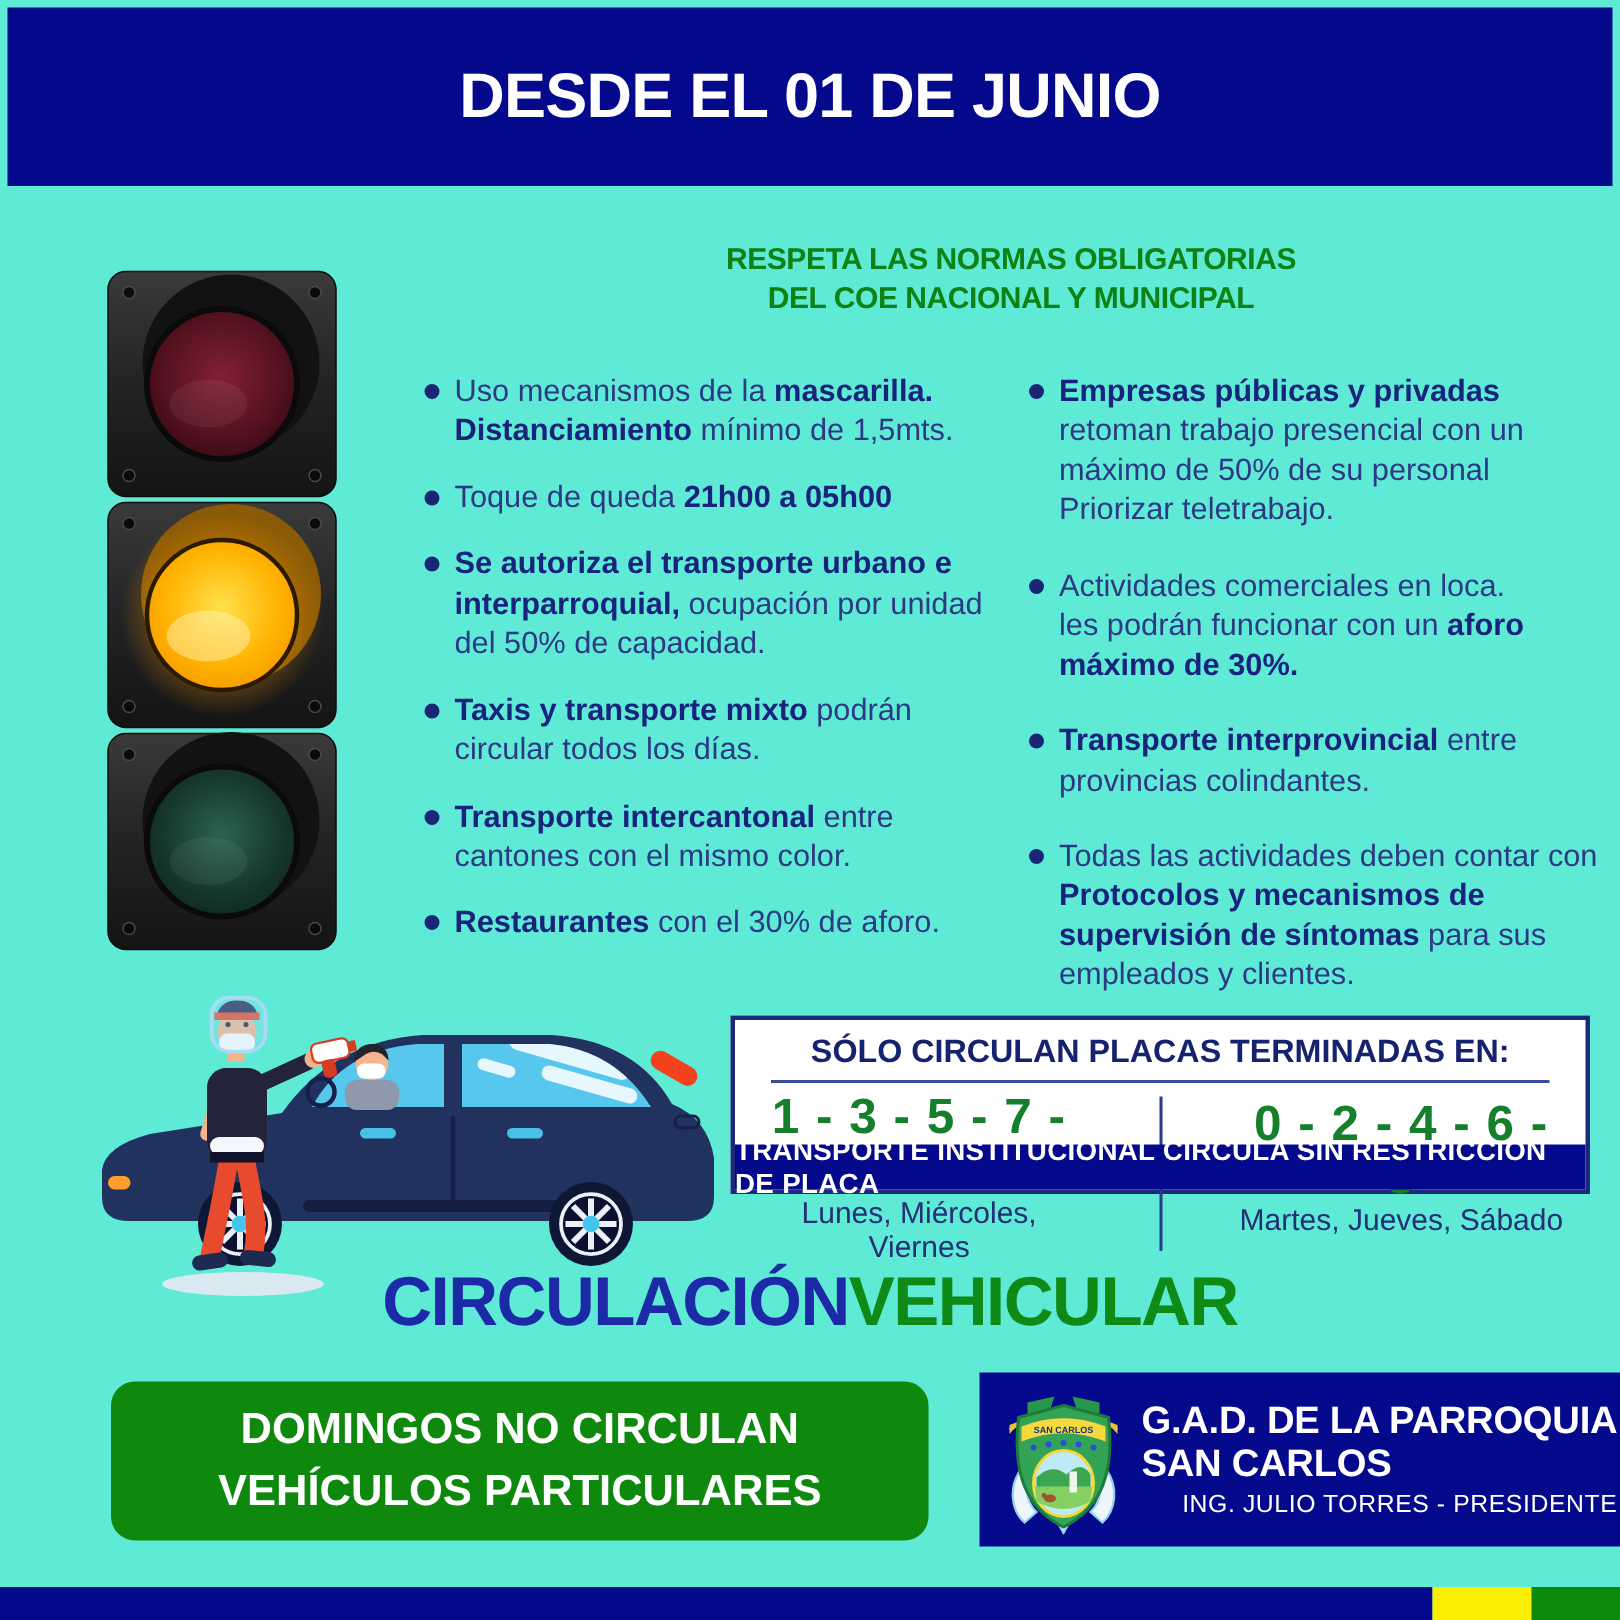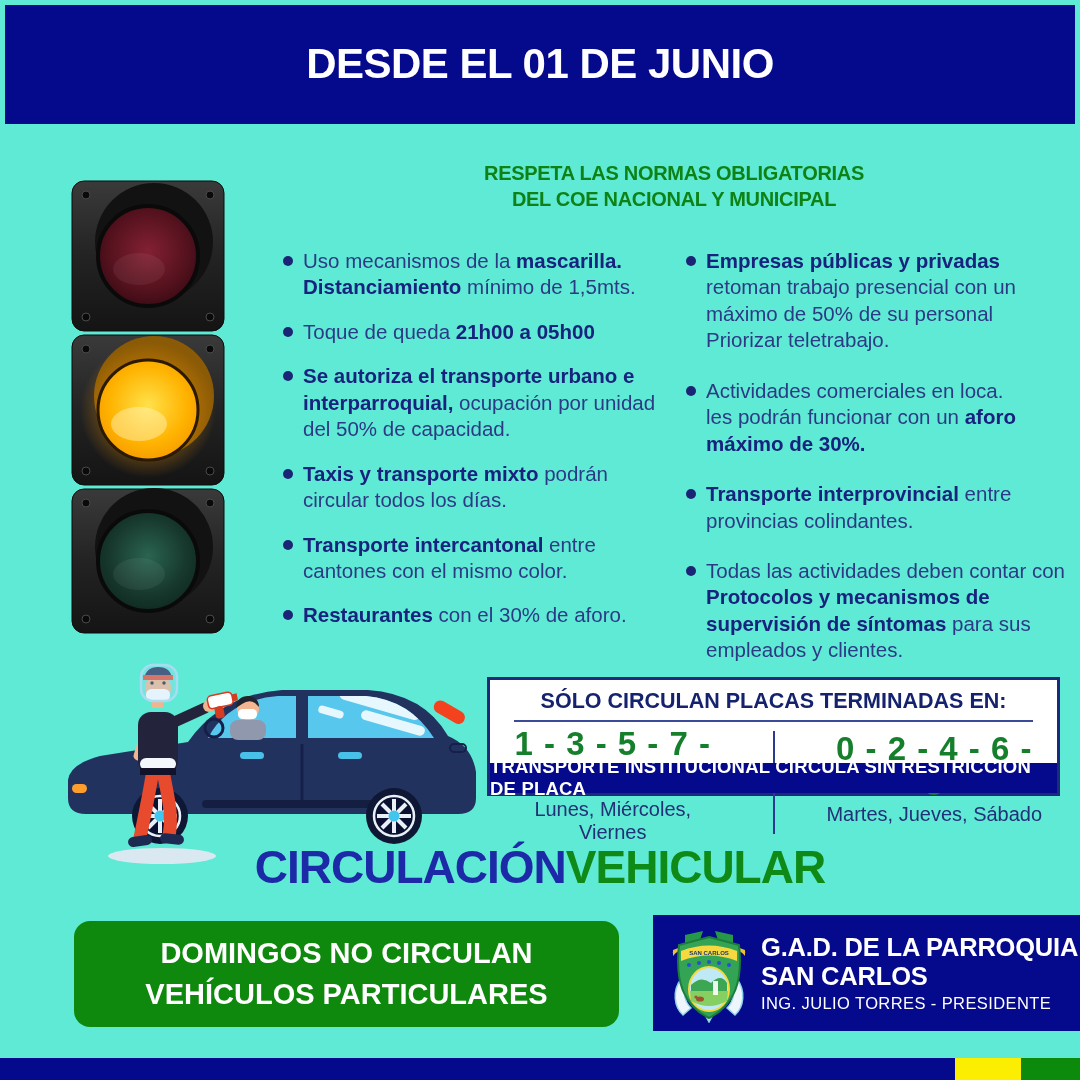--- a/index.html
+++ b/index.html
@@ -50,21 +50,21 @@
   
   .sunday{position:absolute;left:74px;top:921px;width:545px;height:106px;background:#0f890d;
           border-radius:16px;display:flex;flex-direction:column;align-items:center;justify-content:center;}
   .sunday .sline{color:#ffffff;font-weight:bold;font-size:29px;line-height:1.4;text-align:center;}
 
   
   .gad{position:absolute;left:653px;top:903px;right:0;height:116px;background:#05098b;
        display:flex;align-items:center;padding-left:16px;box-sizing:border-box;margin-top:12px;}
   .gad-text{margin-left:12px;color:#fff;}
   .gad-l1,.gad-l2{font-weight:bold;font-size:25.5px;line-height:1.12;letter-spacing:-.2px;}
-  .gad-l3{font-size:16.5px;letter-spacing:.4px;margin-top:4px;}
+  .gad-l3{font-size:16.5px;letter-spacing:.4px;margin-top:4px;text-align:right;}
 
   
   .stripes{position:absolute;left:0;right:0;bottom:0;height:22px;display:flex;}
   .st-navy{width:955px;background:#05098b;}
   .st-yellow{width:66px;background:#fcee00;}
   .st-green{flex:1;background:#0b8a0b;}
 
   .tl{position:absolute;left:60px;top:156px;}
   .car{position:absolute;left:42px;top:648px;}
 </style>

